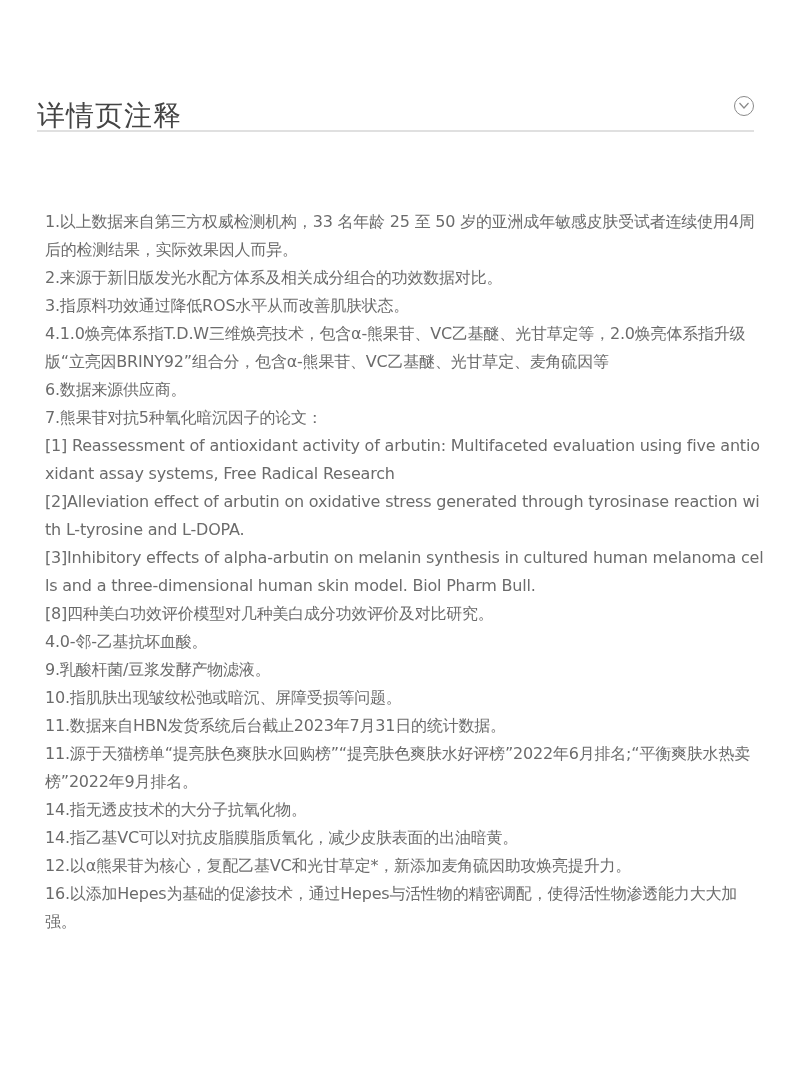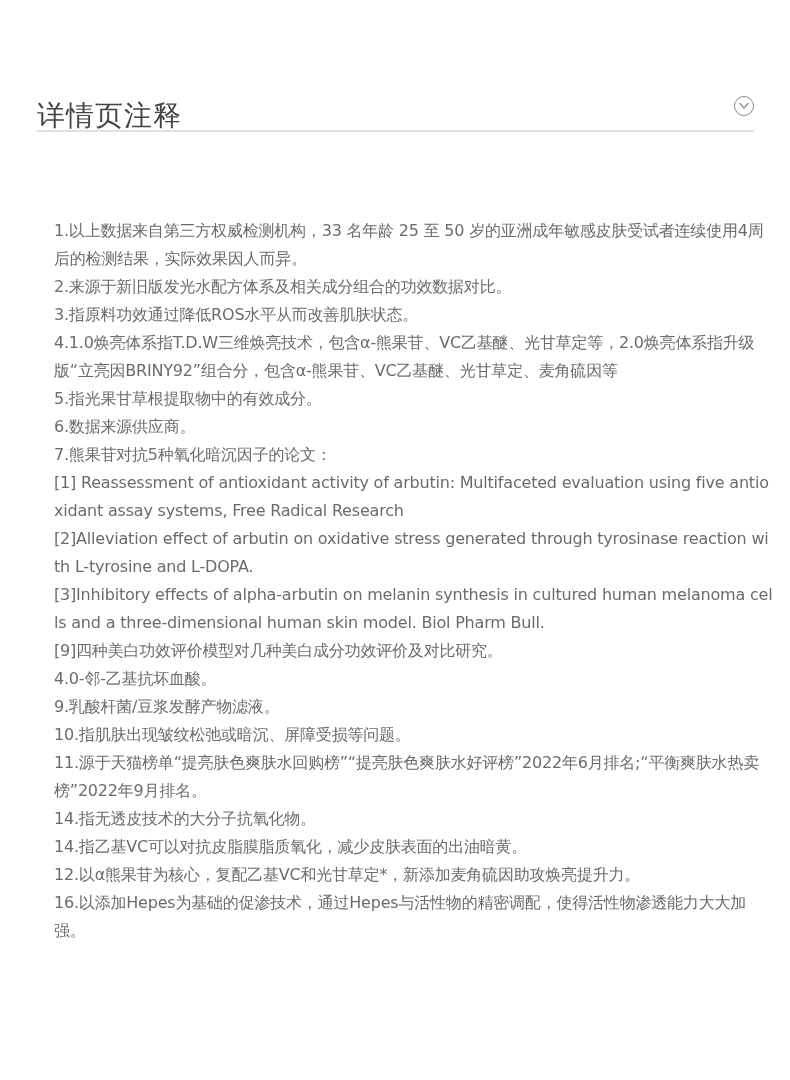--- a/index.html
+++ b/index.html
@@ -53,21 +53,21 @@
       top: 130px;
       width: 717px;
       height: 2px;
       background: #e0e0e0;
     }
     .notes {
       position: absolute;
       left: 37px;
       top: 200px;
       width: 720px;
-      margin: 17px;
+      margin: 8px;
       padding: 0;
       list-style: none;
     }
     .note {
       font-size: 16px;
       line-height: 28px;
       color: #6b6b6b;
       letter-spacing: -0.2px;
       word-break: break-all;
     }
@@ -83,28 +83,28 @@
     </svg>
   </div>
 </div>
 <div class="divider"></div>
 
 <ul class="notes">
   <li class="note">1.以上数据来自第三方权威检测机构，33 名年龄 25 至 50 岁的亚洲成年敏感皮肤受试者连续使用4周后的检测结果，实际效果因人而异。</li>
   <li class="note">2.来源于新旧版发光水配方体系及相关成分组合的功效数据对比。</li>
   <li class="note">3.指原料功效通过降低ROS水平从而改善肌肤状态。</li>
   <li class="note">4.1.0焕亮体系指T.D.W三维焕亮技术，包含α-熊果苷、VC乙基醚、光甘草定等，2.0焕亮体系指升级版“立亮因BRINY92”组合分，包含α-熊果苷、VC乙基醚、光甘草定、麦角硫因等</li>
-  <li class="note">5.指光果甘草根提取物中的有效成分。</li>
   <li class="note">6.数据来源供应商。</li>
   <li class="note">7.熊果苷对抗5种氧化暗沉因子的论文：</li>
   <li class="note">[1] Reassessment of antioxidant activity of arbutin: Multifaceted evaluation using five antioxidant assay systems, Free Radical Research</li>
   <li class="note">[2]Alleviation effect of arbutin on oxidative stress generated through tyrosinase reaction with L-tyrosine and L-DOPA.</li>
   <li class="note">[3]Inhibitory effects of alpha-arbutin on melanin synthesis in cultured human melanoma cells and a three-dimensional human skin model. Biol Pharm Bull.</li>
-  <li class="note">[9]四种美白功效评价模型对几种美白成分功效评价及对比研究。</li>
+  <li class="note">[8]四种美白功效评价模型对几种美白成分功效评价及对比研究。</li>
   <li class="note">4.0-邻-乙基抗坏血酸。</li>
   <li class="note">9.乳酸杆菌/豆浆发酵产物滤液。</li>
   <li class="note">10.指肌肤出现皱纹松弛或暗沉、屏障受损等问题。</li>
+  <li class="note">11.数据来自HBN发货系统后台截止2023年7月31日的统计数据。</li>
   <li class="note">11.源于天猫榜单“提亮肤色爽肤水回购榜”“提亮肤色爽肤水好评榜”2022年6月排名;“平衡爽肤水热卖榜”2022年9月排名。</li>
   <li class="note">14.指无透皮技术的大分子抗氧化物。</li>
   <li class="note">14.指乙基VC可以对抗皮脂膜脂质氧化，减少皮肤表面的出油暗黄。</li>
   <li class="note">12.以α熊果苷为核心，复配乙基VC和光甘草定*，新添加麦角硫因助攻焕亮提升力。</li>
   <li class="note">16.以添加Hepes为基础的促渗技术，通过Hepes与活性物的精密调配，使得活性物渗透能力大大加强。</li>
 </ul>
 
 </body></html>

